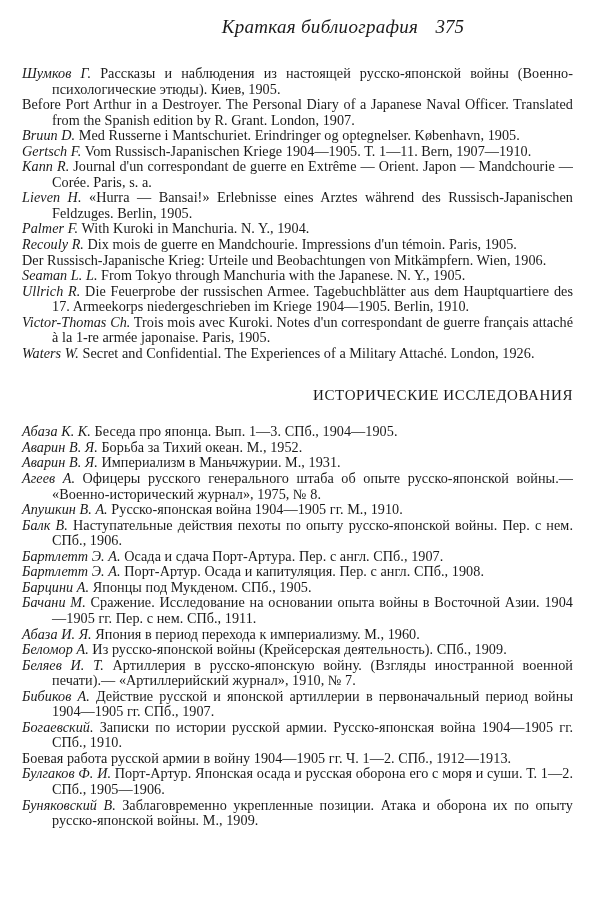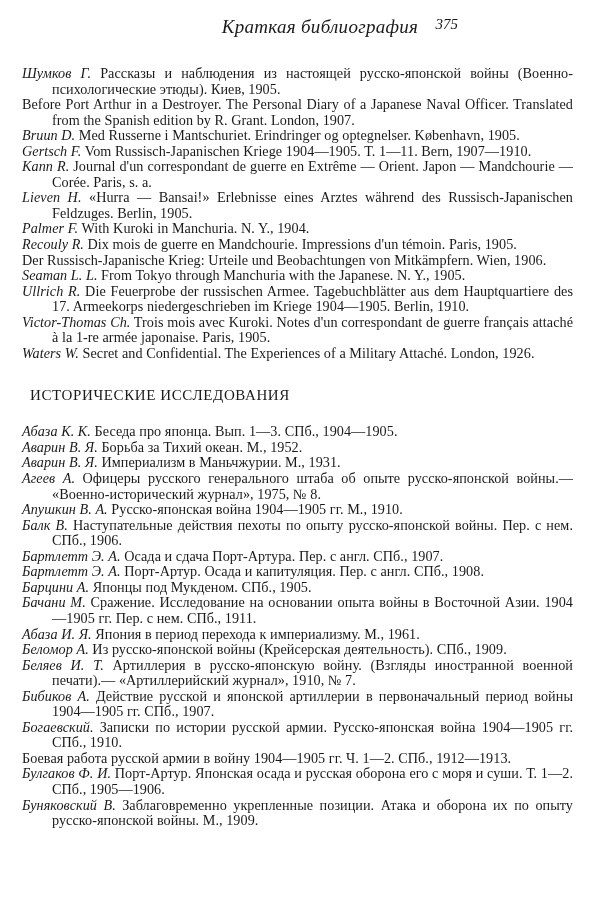--- a/index.html
+++ b/index.html
@@ -1,26 +1,26 @@
 <!DOCTYPE html>
 <html><head>
 <meta charset="utf-8">
 <style>
   html, body { margin: 0; padding: 0; background: #ffffff; }
   body { width: 600px; height: 923px; overflow: hidden; position: relative;
          font-family: "Liberation Serif", "DejaVu Serif", serif; color: #1a1a1a; }
   .page-header { position: absolute; top: 14px; left: 0; width: 492px; height: 30px; }
   .running-title { position: absolute; left: 0; width: 600px; text-align: center;
          top: 2px; font-style: italic; font-size: 19px; letter-spacing: 0.3px; padding-left: 40px; box-sizing: border-box; }
-  .page-number { position: absolute; right: 34px; top: 2px; font-style: italic; font-size: 15px; }
+  .page-number { position: absolute; right: 28px; top: 2px; font-style: italic; font-size: 19px; }
   .content { position: absolute; top: 66px; left: 22px; width: 551px; }
   .entry { font-size: 14.2px; line-height: 15.55px; padding-left: 30px; text-indent: -30px;
            text-align: justify; margin: 0; letter-spacing: 0.05px; }
   .author { font-style: italic; margin-top: 24px; }
-  .section-heading { text-align: left; font-size: 15px; letter-spacing: 0.6px;
+  .section-heading { text-align: right; font-size: 15px; letter-spacing: 0.6px;
            margin: 26px 0 20px 0; padding-left: 8px; }
 </style>
 </head>
 <body>
 
 <div class="page-header">
   <div class="running-title">Краткая библиография</div>
   <div class="page-number">375</div>
 </div>
 
@@ -47,21 +47,21 @@
     <p class="entry"><span class="author">Абаза К. К.</span><span> Беседа про японца. Вып. 1—3. СПб., 1904—1905.</span></p>
     <p class="entry"><span class="author">Аварин В. Я.</span><span> Борьба за Тихий океан. М., 1952.</span></p>
     <p class="entry"><span class="author">Аварин В. Я.</span><span> Империализм в Маньчжурии. М., 1931.</span></p>
     <p class="entry"><span class="author">Агеев А.</span><span> Офицеры русского генерального штаба об опыте русско-японской войны.— «Военно-исторический журнал», 1975, № 8.</span></p>
     <p class="entry"><span class="author">Апушкин В. А.</span><span> Русско-японская война 1904—1905 гг. М., 1910.</span></p>
     <p class="entry"><span class="author">Балк В.</span><span> Наступательные действия пехоты по опыту русско-японской войны. Пер. с нем. СПб., 1906.</span></p>
     <p class="entry"><span class="author">Бартлетт Э. А.</span><span> Осада и сдача Порт-Артура. Пер. с англ. СПб., 1907.</span></p>
     <p class="entry"><span class="author">Бартлетт Э. А.</span><span> Порт-Артур. Осада и капитуляция. Пер. с англ. СПб., 1908.</span></p>
     <p class="entry"><span class="author">Барцини А.</span><span> Японцы под Мукденом. СПб., 1905.</span></p>
     <p class="entry"><span class="author">Бачани М.</span><span> Сражение. Исследование на основании опыта войны в Восточной Азии. 1904—1905 гг. Пер. с нем. СПб., 1911.</span></p>
-    <p class="entry"><span class="author">Абаза И. Я.</span><span> Япония в период перехода к империализму. М., 1961.</span></p>
+    <p class="entry"><span class="author">Абаза И. Я.</span><span> Япония в период перехода к империализму. М., 1960.</span></p>
     <p class="entry"><span class="author">Беломор А.</span><span> Из русско-японской войны (Крейсерская деятельность). СПб., 1909.</span></p>
     <p class="entry"><span class="author">Беляев И. Т.</span><span> Артиллерия в русско-японскую войну. (Взгляды иностранной военной печати).— «Артиллерийский журнал», 1910, № 7.</span></p>
     <p class="entry"><span class="author">Бибиков А.</span><span> Действие русской и японской артиллерии в первоначальный период войны 1904—1905 гг. СПб., 1907.</span></p>
     <p class="entry"><span class="author">Богаевский.</span><span> Записки по истории русской армии. Русско-японская война 1904—1905 гг. СПб., 1910.</span></p>
     <p class="entry"><span class="author"></span><span>Боевая работа русской армии в войну 1904—1905 гг. Ч. 1—2. СПб., 1912—1913.</span></p>
     <p class="entry"><span class="author">Булгаков Ф. И.</span><span> Порт-Артур. Японская осада и русская оборона его с моря и суши. Т. 1—2. СПб., 1905—1906.</span></p>
     <p class="entry"><span class="author">Буняковский В.</span><span> Заблаговременно укрепленные позиции. Атака и оборона их по опыту русско-японской войны. М., 1909.</span></p>
   </div>
 </div>
 

